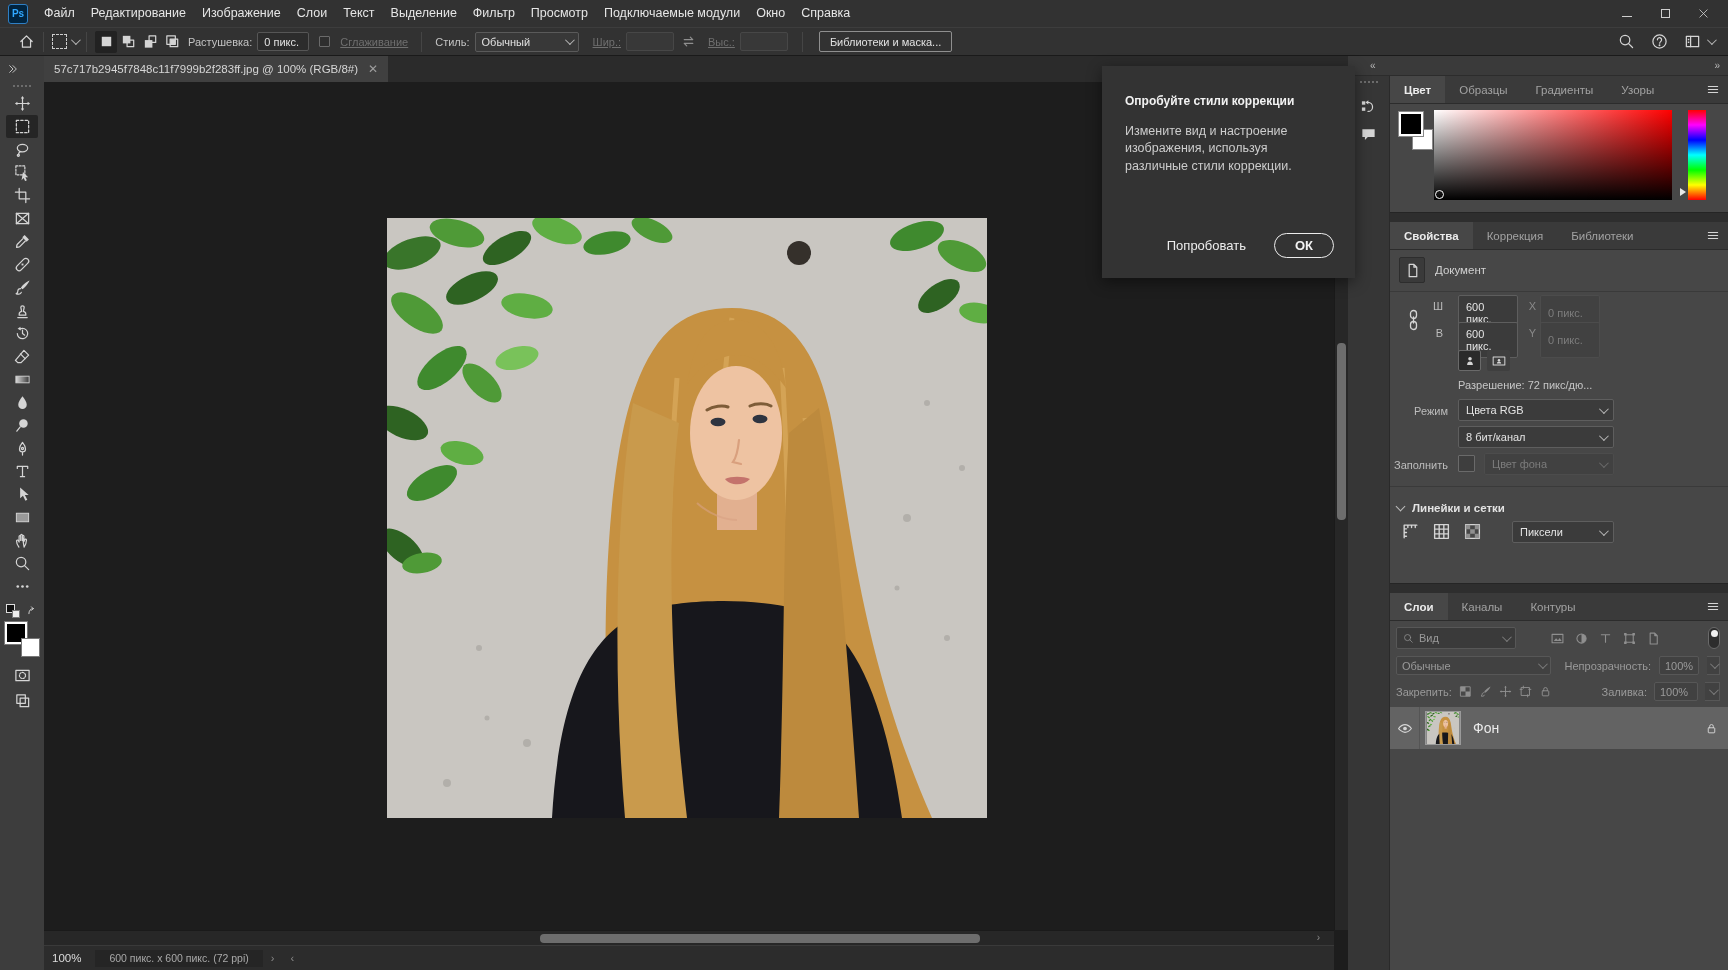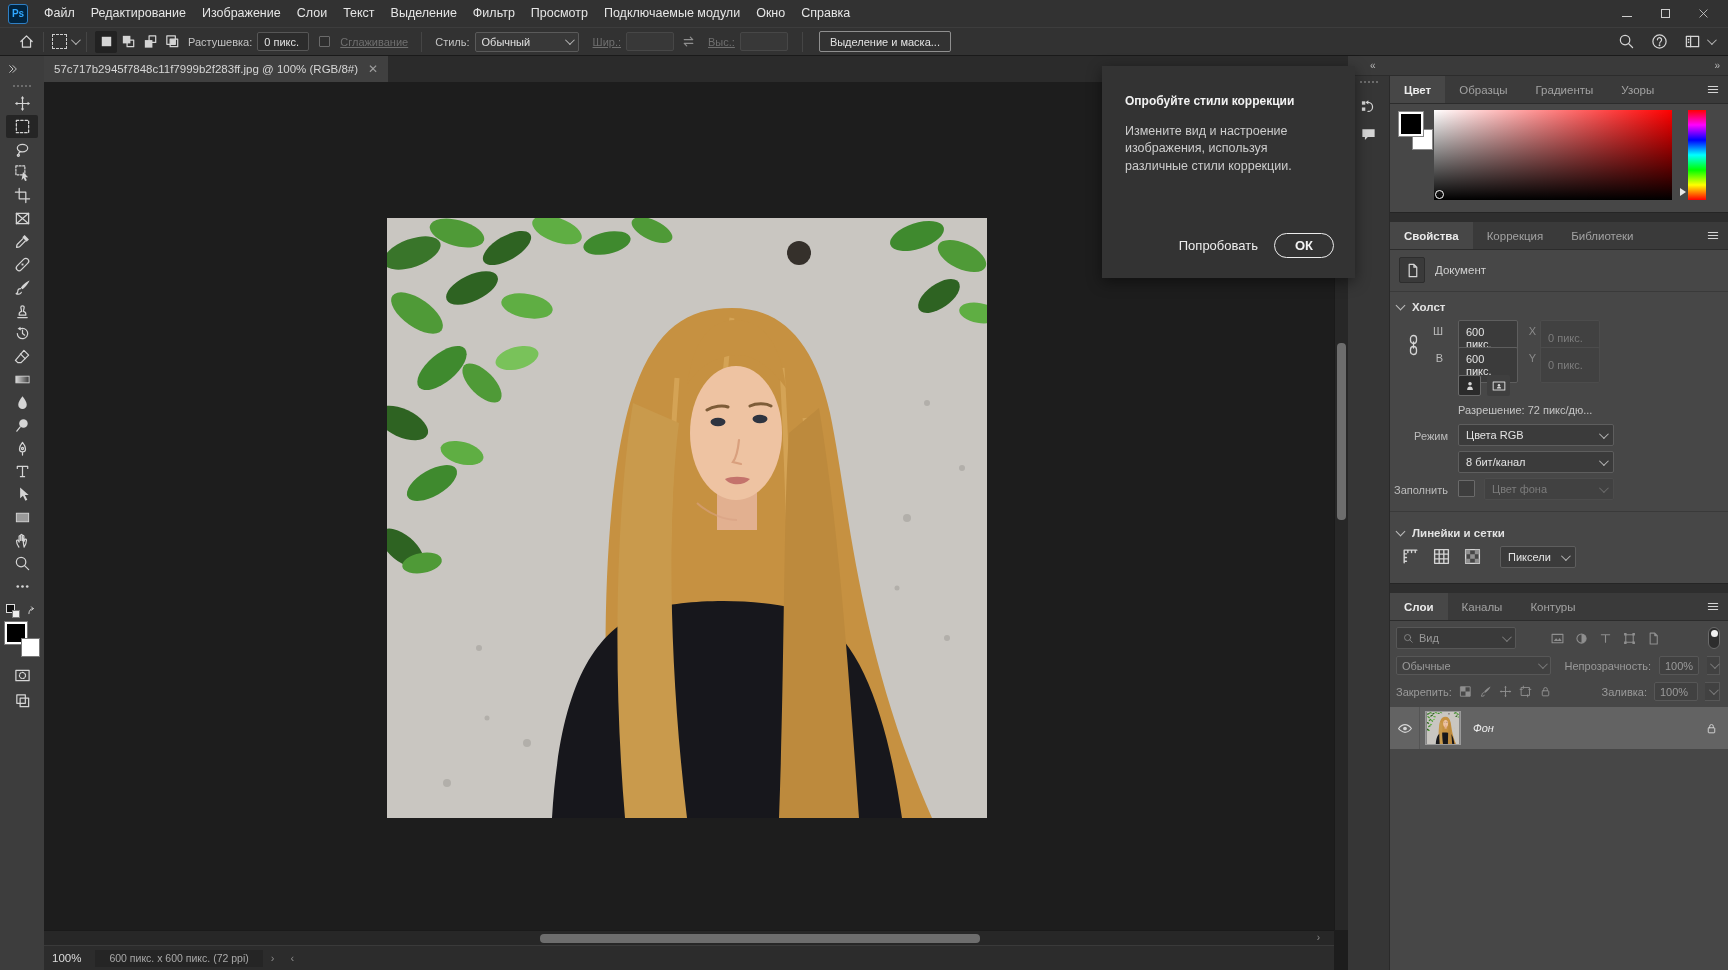--- a/index.html
+++ b/index.html
@@ -55,21 +55,21 @@
   .hscroll{position:absolute;left:44px;top:930px;width:1290px;height:15px;background:#272727;border-top:1px solid #1a1a1a;}
   .hthumb{position:absolute;left:496px;top:3px;width:440px;height:9px;background:#6d6d6d;border-radius:4px;}
   .statusbar{position:absolute;left:44px;top:945px;width:1290px;height:25px;background:#2c2c2c;border-top:1px solid #3a3a3a;display:flex;align-items:center;font-size:11px;}
   .statzoom{color:#dcdcdc;margin:0 14px 0 8px;font-size:11.5px;}
   .statdims{background:#252525;height:17px;display:flex;align-items:center;padding:0 14px;color:#a9a9a9;font-size:10.5px;}
   .schev{color:#8a8a8a;font-size:11px;margin:0 8px;}
   
   .popup{position:absolute;left:1102px;top:66px;width:253px;height:212px;background:#333333;z-index:60;box-shadow:0 4px 14px rgba(0,0,0,.45);padding:28px 22px 20px 23px;}
   .popup h3{margin:0;font-size:12px;font-weight:600;color:#f2f2f2;line-height:1.22;width:170px;}
   .popup p{margin:14px 0 0 0;font-size:12.5px;color:#cdcdcd;line-height:1.42;}
-  .popbtns{position:absolute;right:21px;bottom:20px;display:flex;align-items:center;gap:16px;}
+  .popbtns{position:absolute;right:21px;bottom:20px;display:flex;align-items:center;gap:28px;}
   .trylink{font-size:13px;color:#ededed;}
   .okbtn{border:1.5px solid #ececec;border-radius:15px;padding:4px 20px;font-size:13px;color:#f2f2f2;font-weight:600;background:transparent;}
   
   .docktop{position:absolute;left:1348px;top:56px;width:380px;height:20px;background:#3a3a3a;border-bottom:1px solid #2c2c2c;}
   .dchev{position:absolute;top:5px;font-size:10px;color:#b9b9b9;line-height:10px;}
   .iconstrip{position:absolute;left:1348px;top:76px;width:42px;height:894px;background:#363636;border-right:1px solid #2a2a2a;display:flex;flex-direction:column;align-items:center;}
   .griphandle{width:18px;border-top:2px dotted #6c6c6c;margin:5px 0 9px 0;}
   .stripicon{width:30px;height:28px;display:flex;align-items:center;justify-content:center;}
   .panels{position:absolute;left:1390px;top:76px;width:338px;height:894px;background:#474747;}
   .ptabs{display:flex;background:#3a3a3a;height:28px;border-bottom:1px solid #2c2c2c;}
@@ -103,21 +103,21 @@
   
   .lrow{display:flex;align-items:center;font-size:11px;color:#9a9a9a;}
   .searchbox{height:22px;background:#3a3a3a;border:1px solid #575757;border-radius:2px;display:flex;align-items:center;gap:5px;padding:0 6px;color:#9a9a9a;width:120px;}
   .lfield{height:19px;background:#414141;border:1px solid #575757;border-radius:2px;display:flex;align-items:center;padding:0 5px;color:#9a9a9a;font-size:11px;gap:36px;}
   .lchevbox{width:15px;height:19px;border:1px solid #575757;border-left:none;display:flex;align-items:center;justify-content:center;background:#414141;}
   .toggle{width:12px;height:22px;border:1px solid #6a6a6a;border-radius:6px;background:#2d2d2d;position:relative;}
   .toggle .dot{position:absolute;left:1.5px;top:1.5px;width:7px;height:7px;border-radius:50%;background:#f0f0f0;}
   .layerrow{position:relative;height:42px;background:#636363;display:flex;align-items:center;}
   .eyebox{width:30px;display:flex;align-items:center;justify-content:center;border-right:1px solid #555;height:42px;}
   .thumb{width:36px;height:34px;border:1px solid #9a9a9a;margin-left:5px;background:#888;flex:none;}
-  .lname{font-size:11px;font-style:italic;color:#ebebeb;margin-left:12px;}
+  .lname{font-size:14px;color:#ebebeb;margin-left:12px;}
   .llock{margin-left:auto;margin-right:10px;}
 </style>
 </head>
 <body>
 
 <svg width="0" height="0" style="position:absolute">
   <defs>
     <linearGradient id="gtool" x1="0" y1="0" x2="1" y2="0">
         <stop offset="0" stop-color="#d8d8d8"></stop>
         <stop offset="1" stop-color="#3a3a3a"></stop>
@@ -260,21 +260,21 @@
     </div>
     <span class="odis" style="margin-left:14px">Шир.:</span>
     <div class="ofield dis" style="width:48px"></div>
     <svg class="ic" style="margin:0 6px" viewBox="0 0 18 18">
         <path class="dm" d="M4.5 7h9l-2.6-2.6M13.5 11h-9l2.6 2.6"></path>
       </svg>
     <span class="odis">Выс.:</span>
     <div class="ofield dis" style="width:48px"></div>
     <div class="osep" style="margin-left:14px"></div>
     <div class="obtn">
-        <span>Выделение и маска...</span>
+        <span>Библиотеки и маска...</span>
       </div>
   </div>
   <div class="oright">
     <svg class="ic" viewBox="0 0 18 18">
         <circle class="st" cx="7.5" cy="7.5" r="5"></circle>
         <path class="st" d="M11.2 11.2l4.2 4.2"></path>
       </svg>
     <svg class="ic" viewBox="0 0 18 18">
         <circle class="st" cx="9" cy="9" r="7"></circle>
         <path class="st" d="M6.8 7.2a2.2 2.2 0 113.7 1.6c-.8.7-1.3 1.1-1.3 2"></path>
@@ -547,24 +547,20 @@
     <div style="position:relative;height:333px">
       <div style="display:flex;align-items:center;gap:10px;padding:7px 0 6px 9px">
         <div class="docicon-box">
           <svg class="ic" viewBox="0 0 18 18">
               <path class="st" d="M5.5 2.5h5l3 3v10h-8zM10.5 2.5v3h3"></path>
             </svg>
         </div>
         <span style="font-size:11.5px;color:#d2d2d2">Документ</span>
       </div>
       <div class="thin-div" style="margin:2px 0 0 0"></div>
-      <div class="sechead">
-        <div class="vchev"></div>
-        <span>Холст</span>
-      </div>
       <div class="prow" style="height:56px">
         <svg class="ic" style="position:absolute;left:16px;top:17px;width:15px;height:22px" viewBox="0 0 14 22">
             <rect class="st" x="4" y="1.5" width="6" height="8" rx="3"></rect>
             <rect class="st" x="4" y="12.5" width="6" height="8" rx="3"></rect>
             <path class="st" d="M7 8v6"></path>
           </svg>
         <span class="plabel-r" style="left:30px;top:8px;width:23px">Ш</span>
         <div class="pfield" style="left:68px;top:3px;width:60px">
             <span>600 пикс.</span>
           </div>
@@ -630,21 +626,21 @@
             <path class="st" d="M3 15V3h12M3 6.5h2.2M3 10h2.2M3 13.5h2.2M6.5 3v2.2M10 3v2.2M13.5 3v2.2"></path>
           </svg>
         <svg class="ic" style="position:absolute;left:42px;top:4px;width:19px;height:19px" viewBox="0 0 18 18">
             <rect class="st" x="2.5" y="2.5" width="13" height="13"></rect>
             <path class="st" d="M2.5 6.8h13M2.5 11.2h13M6.8 2.5v13M11.2 2.5v13"></path>
           </svg>
         <svg class="ic" style="position:absolute;left:73px;top:4px;width:19px;height:19px" viewBox="0 0 18 18">
             <rect class="st" x="2.5" y="2.5" width="13" height="13"></rect>
             <path class="dmf" d="M2.5 2.5h4.3v4.3H2.5zM11.2 2.5h4.3v4.3h-4.3zM6.8 6.8h4.4v4.4H6.8zM2.5 11.2h4.3v4.3H2.5zM11.2 11.2h4.3v4.3h-4.3z"></path>
           </svg>
-        <div class="pdrop" style="left:110px;top:3px;width:76px">
+        <div class="pdrop" style="left:122px;top:3px;width:102px">
           <span>Пиксели</span>
           <div class="chev"></div>
         </div>
       </div>
     </div>
 
     <div class="sec-divider"></div>
 
     <div class="ptabs">
       <div class="ptab act">Слои</div>

